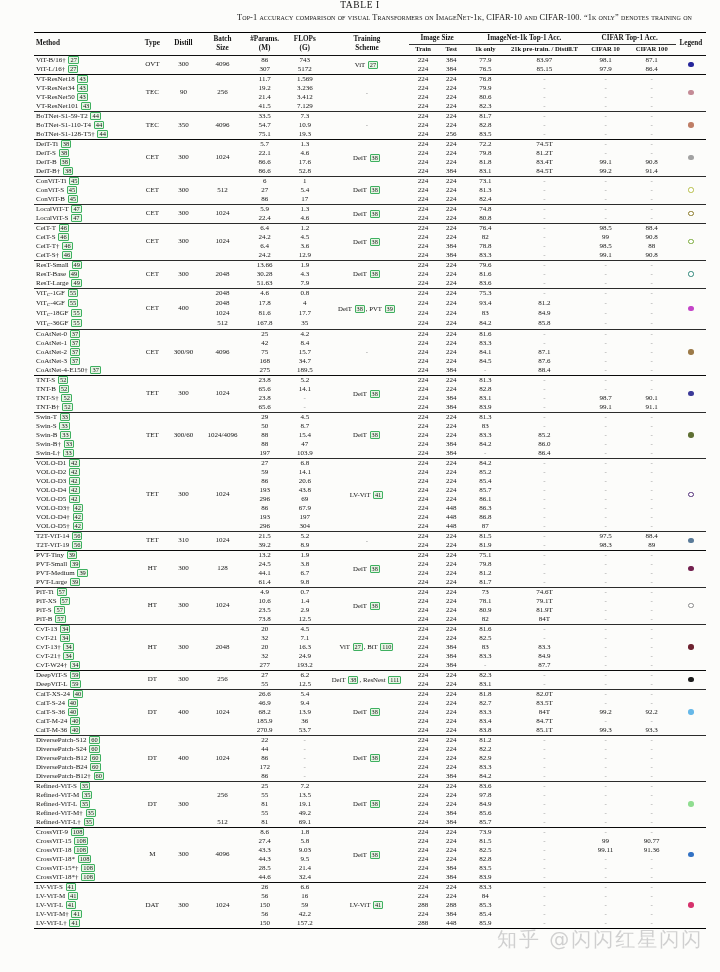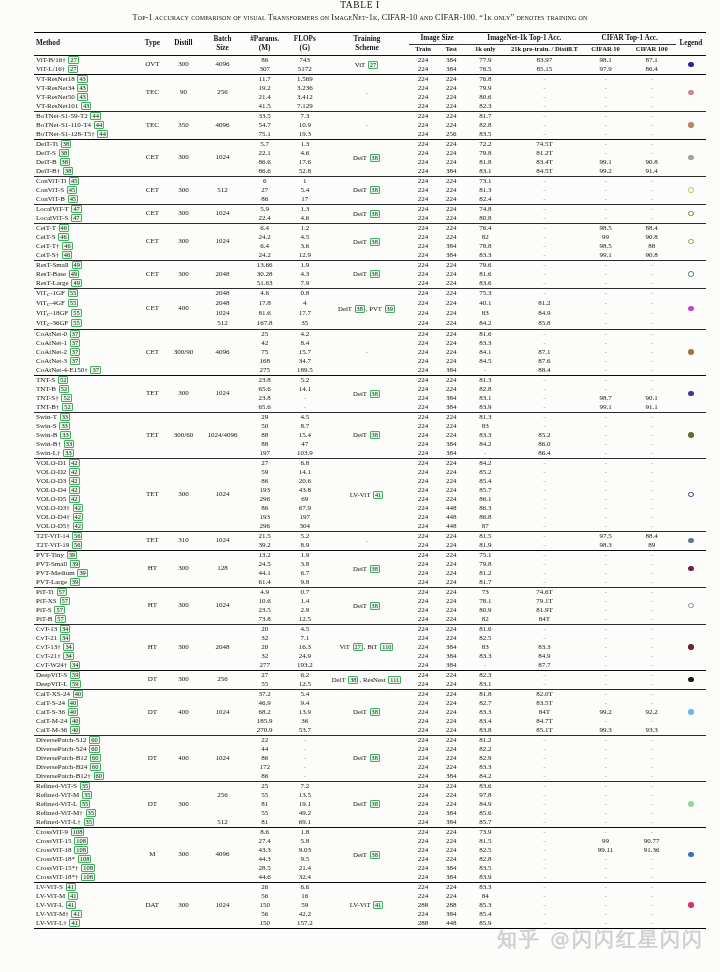--- a/index.html
+++ b/index.html
@@ -3,21 +3,21 @@
 <meta charset="utf-8">
 <style>
   html,body{margin:0;padding:0;}
   body{
     width:720px;height:972px;background:#fcfcfa;position:relative;overflow:hidden;
     font-family:"Liberation Serif", serif;color:#141414;
     -webkit-font-smoothing:antialiased;
   }
   .pagewrap{padding-top:0;}
   .ttitle{text-align:center;font-variant:small-caps;font-size:9.5px;letter-spacing:.6px;font-weight:normal;}
-  .caption{width:664px;margin:3px auto 0;text-align:center;font-variant:small-caps;
+  .caption{width:664px;margin:3px auto 0;text-align:right;font-variant:small-caps;
     font-size:8.3px;line-height:10.7px;letter-spacing:.1px;}
   .gref{display:inline-block;border:1px solid #3fb060;background:rgba(120,220,120,.16);
     padding:0 1px;margin:0 1px;border-radius:1px;font-size:.92em;line-height:1;}
   .rref{display:inline-block;border:1px solid #cc3333;background:rgba(230,120,120,.10);
     padding:0 2px;margin:0 1px;border-radius:1px;font-size:.92em;line-height:1;}
   table{border-collapse:collapse;table-layout:fixed;width:672px;margin:8px 12px 0 34px;
     border-top:1.7px solid #000;border-bottom:1.7px solid #000;}
   th,td{padding:0;margin:0;text-align:center;vertical-align:middle;white-space:nowrap;
     font-size:7px;line-height:9px;height:9px;font-weight:normal;}
   thead th{font-weight:bold;font-size:7.2px;line-height:8.6px;padding:1px 0;}
@@ -27,21 +27,21 @@
   thead .th-sub{border-bottom:1.1px solid #111;}
   td.mcell,th.mcell{text-align:left;padding-left:2px;}
   td.scheme{white-space:normal;font-size:6.8px;line-height:8px;}
   tr.gs td{border-top:1px solid #2b2b2b;}
   tr.gs.thick td{border-top:1.8px solid #0a0a0a;}
   .dash{color:#999;}
   .dotf{display:inline-block;width:5.5px;height:5.5px;border-radius:50%;vertical-align:middle;}
   .doth{display:inline-block;width:3.4px;height:3.4px;border-radius:50%;border:1.3px solid;
     background:#fff;vertical-align:middle;}
   sub{font-size:5px;vertical-align:-1px;}
-  .wm{position:absolute;left:497px;top:926px;font-size:20px;font-weight:bold;
+  .wm{position:absolute;left:497px;top:926px;font-size:20px;font-weight:normal;
     color:#c9c9c9;opacity:.85;letter-spacing:2px;white-space:nowrap;
     font-family:"DejaVu Sans", sans-serif;}
 </style>
 </head>
 <body>
 
 <div class="pagewrap">
   <div class="ttitle">TABLE I</div>
   <div class="caption" id="caption">
       <div class="caption-line">Top-1 accuracy comparison of visual Transformers on ImageNet-1k, CIFAR-10 and CIFAR-100. “1k only” denotes training on</div>
@@ -419,21 +419,21 @@
             <td class="dash">-</td>
             <td rowspan="4"><span class="dotf" style="background: rgb(196, 68, 200);"></span></td>
           </tr>
           <tr>
             <td class="mcell">ViT<sub>C</sub>-4GF <span class="gref">55</span></td>
             <td>2048</td>
             <td>17.8</td>
             <td>4</td>
             <td>224</td>
             <td>224</td>
-            <td>40.1</td>
+            <td>93.4</td>
             <td>81.2</td>
             <td class="dash">-</td>
             <td class="dash">-</td>
           </tr>
           <tr>
             <td class="mcell">ViT<sub>C</sub>-18GF <span class="gref">55</span></td>
             <td>1024</td>
             <td>81.6</td>
             <td>17.7</td>
             <td>224</td>
@@ -927,21 +927,21 @@
             <td>83.1</td>
             <td class="dash">-</td>
             <td class="dash">-</td>
             <td class="dash">-</td>
           </tr>
           <tr class="gs">
             <td class="mcell">CaiT-XS-24 <span class="gref">40</span></td>
             <td rowspan="5">DT</td>
             <td rowspan="5">400</td>
             <td rowspan="5">1024</td>
-            <td>37.2</td>
+            <td>26.6</td>
             <td>5.4</td>
             <td class="scheme" rowspan="5">DeiT <span class="gref">38</span></td>
             <td>224</td>
             <td>224</td>
             <td>81.8</td>
             <td>82.0T</td>
             <td class="dash">-</td>
             <td class="dash">-</td>
             <td rowspan="5"><span class="dotf" style="background: rgb(102, 184, 232);"></span></td>
           </tr>

